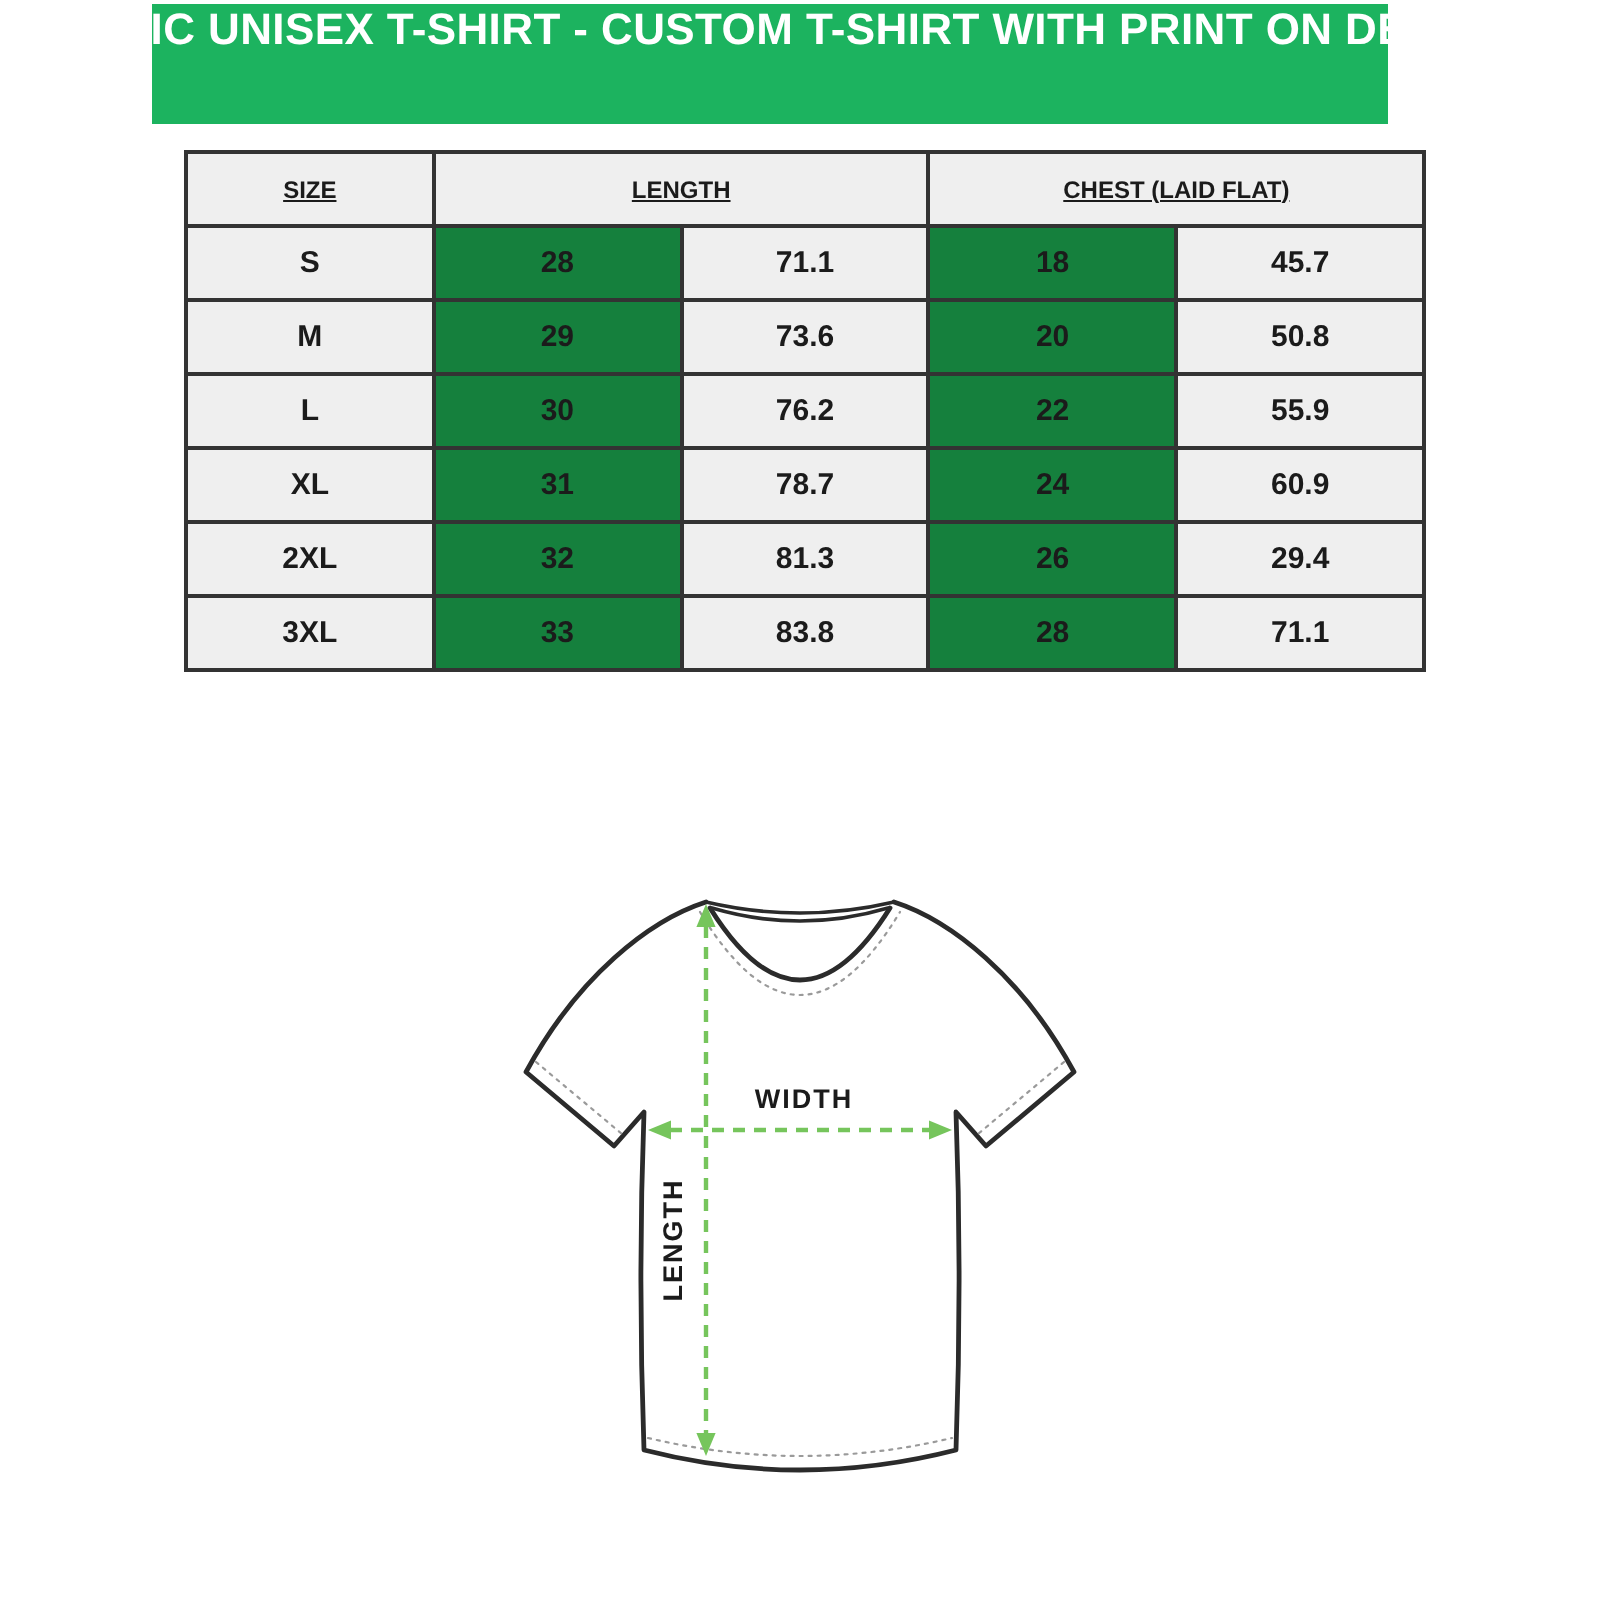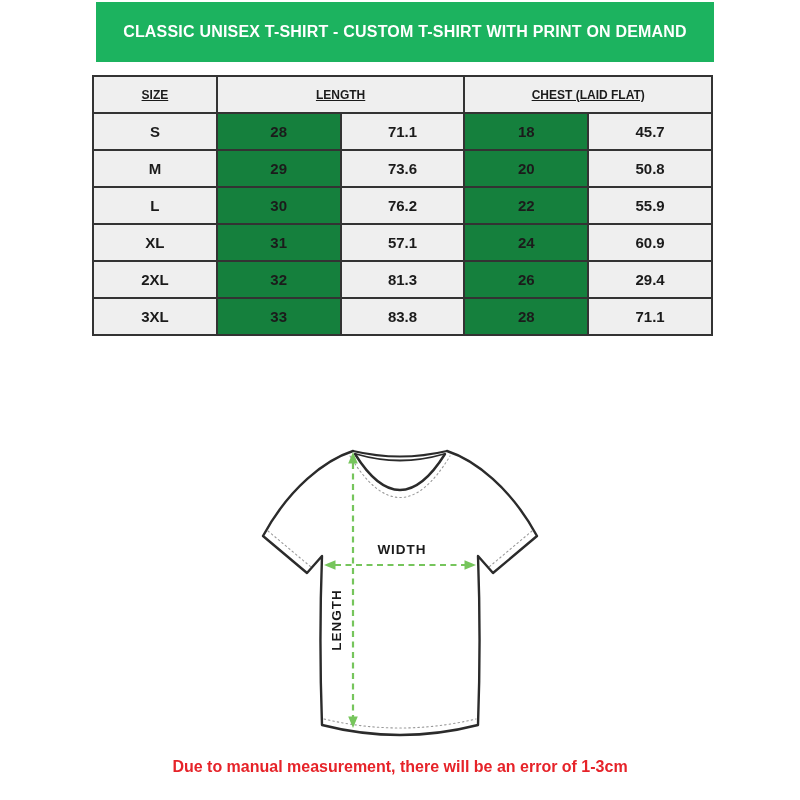--- a/index.html
+++ b/index.html
@@ -9,24 +9,24 @@
     --cell-gray:#efefef;
     --border-dark:#333333;
     --ink:#1b1b1b;
   }
   *{box-sizing:border-box;}
   html,body{margin:0;padding:0;background:#ffffff;}
   body{width:800px;height:800px;font-family:"Liberation Sans",sans-serif;}
   .page{position:relative;width:800px;height:800px;background:#fff;overflow:hidden;}
 
   .banner{
-    position:absolute;left:96px;top:2px;width:618px;height:60px;
+    position:absolute;left:76px;top:2px;width:618px;height:60px;
     background:var(--accent-green);color:#ffffff;
-    display:flex;align-items:center;justify-content:center;
-    font-size:16px;font-weight:bold;letter-spacing:.2px;white-space:nowrap;
+    display:flex;align-items:flex-start;justify-content:center;
+    font-size:22px;font-weight:bold;letter-spacing:.2px;white-space:nowrap;
   }
 
   table.size-chart{
     position:absolute;left:92px;top:75px;width:621px;
     border-collapse:collapse;table-layout:fixed;
   }
   table.size-chart th, table.size-chart td{
     border:2px solid var(--border-dark);
     height:37px;text-align:center;vertical-align:middle;
     font-size:15px;font-weight:bold;color:var(--ink);
@@ -85,21 +85,21 @@
       <tr>
         <td class="gray">L</td>
         <td class="white">30</td>
         <td class="gray">76.2</td>
         <td class="white">22</td>
         <td class="gray">55.9</td>
       </tr>
       <tr>
         <td class="gray">XL</td>
         <td class="white">31</td>
-        <td class="gray">57.1</td>
+        <td class="gray">78.7</td>
         <td class="white">24</td>
         <td class="gray">60.9</td>
       </tr>
       <tr>
         <td class="gray">2XL</td>
         <td class="white">32</td>
         <td class="gray">81.3</td>
         <td class="white">26</td>
         <td class="gray">29.4</td>
       </tr>
@@ -151,15 +151,14 @@
         <line class="arrow-line" x1="90" y1="127" x2="220" y2="127"></line>
         <polygon class="arrow-head" points="79,127 90.5,122.2 90.5,131.8"></polygon>
         <polygon class="arrow-head" points="231,127 219.5,122.2 219.5,131.8"></polygon>
       </g>
 
       <text class="dim-label" x="157" y="116" text-anchor="middle">WIDTH</text>
       <text class="dim-label" text-anchor="middle" transform="translate(96,182) rotate(-90)">LENGTH</text>
     </svg>
   </div>
 
-  <div class="note">Due to manual measurement, there will be an error of 1-3cm</div>
 
 </div>
 
 </body></html>

